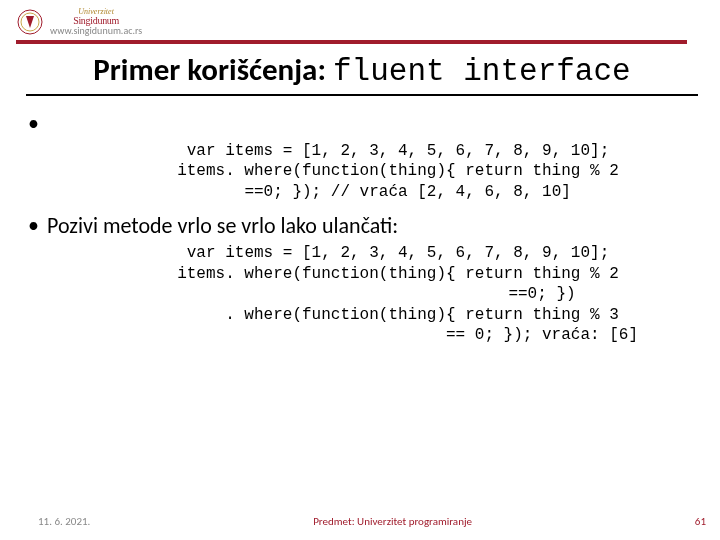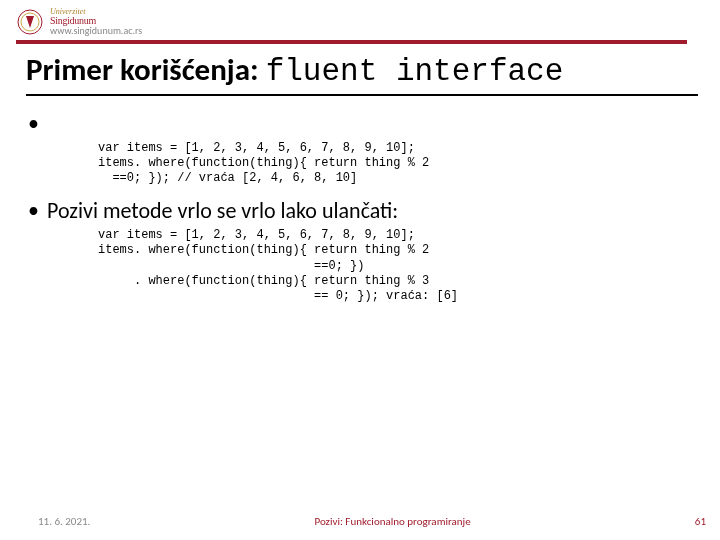--- a/index.html
+++ b/index.html
@@ -7,20 +7,21 @@
     width: 720px;
     height: 540px;
     background: #ffffff;
     font-family: Calibri, Arial, sans-serif;
     position: relative;
     overflow: hidden;
   }
   .header {
     position: relative;
     padding: 8px 33px 0 16px;
+    text-align: center;
   }
   .logo {
     display: flex;
     align-items: center;
     gap: 6px;
   }
   .logo-circle {
     width: 28px;
     height: 28px;
     position: relative;
@@ -47,20 +48,21 @@
     font-size: 10px;
     color: #888;
   }
   .red-rule {
     height: 4px;
     background: #a01c2c;
     margin-top: 4px;
   }
   .content {
     padding: 8px 22px 0 26px;
+    text-align: center;
   }
   .title {
     font-size: 31px;
     color: #000;
     font-weight: 700;
     line-height: 1.12;
     border-bottom: 2px solid #000;
     padding-bottom: 4px;
     margin-bottom: 14px;
   }
@@ -74,21 +76,21 @@
     margin: 6px 0 4px 0;
     display: flex;
     gap: 8px;
   }
   .bullet .dot {
     color: #000;
     padding-left: 2px;
   }
   .code {
     font-family: "Courier New", monospace;
-    font-size: 12px;
+    font-size: 16px;
     color: #000;
     margin-left: 72px;
     line-height: 1.28;
     white-space: pre;
     margin-bottom: 10px;
   }
   .footer {
     position: absolute;
     bottom: 12px;
     left: 12px;
@@ -142,15 +144,15 @@
   </div>
   <div class="code">var items = [1, 2, 3, 4, 5, 6, 7, 8, 9, 10];
 items. where(function(thing){ return thing % 2
                               ==0; })
      . where(function(thing){ return thing % 3
                               == 0; }); vraća: [6]</div>
 </div>
 
 <div class="footer">
   <span class="footer-date">11. 6. 2021.</span>
-  <span class="footer-subject">Pozivi: Funkcionalno programiranje</span>
+  <span class="footer-subject">Predmet: Univerzitet programiranje</span>
   <span class="footer-page">61</span>
 </div>
 
 </body></html>

